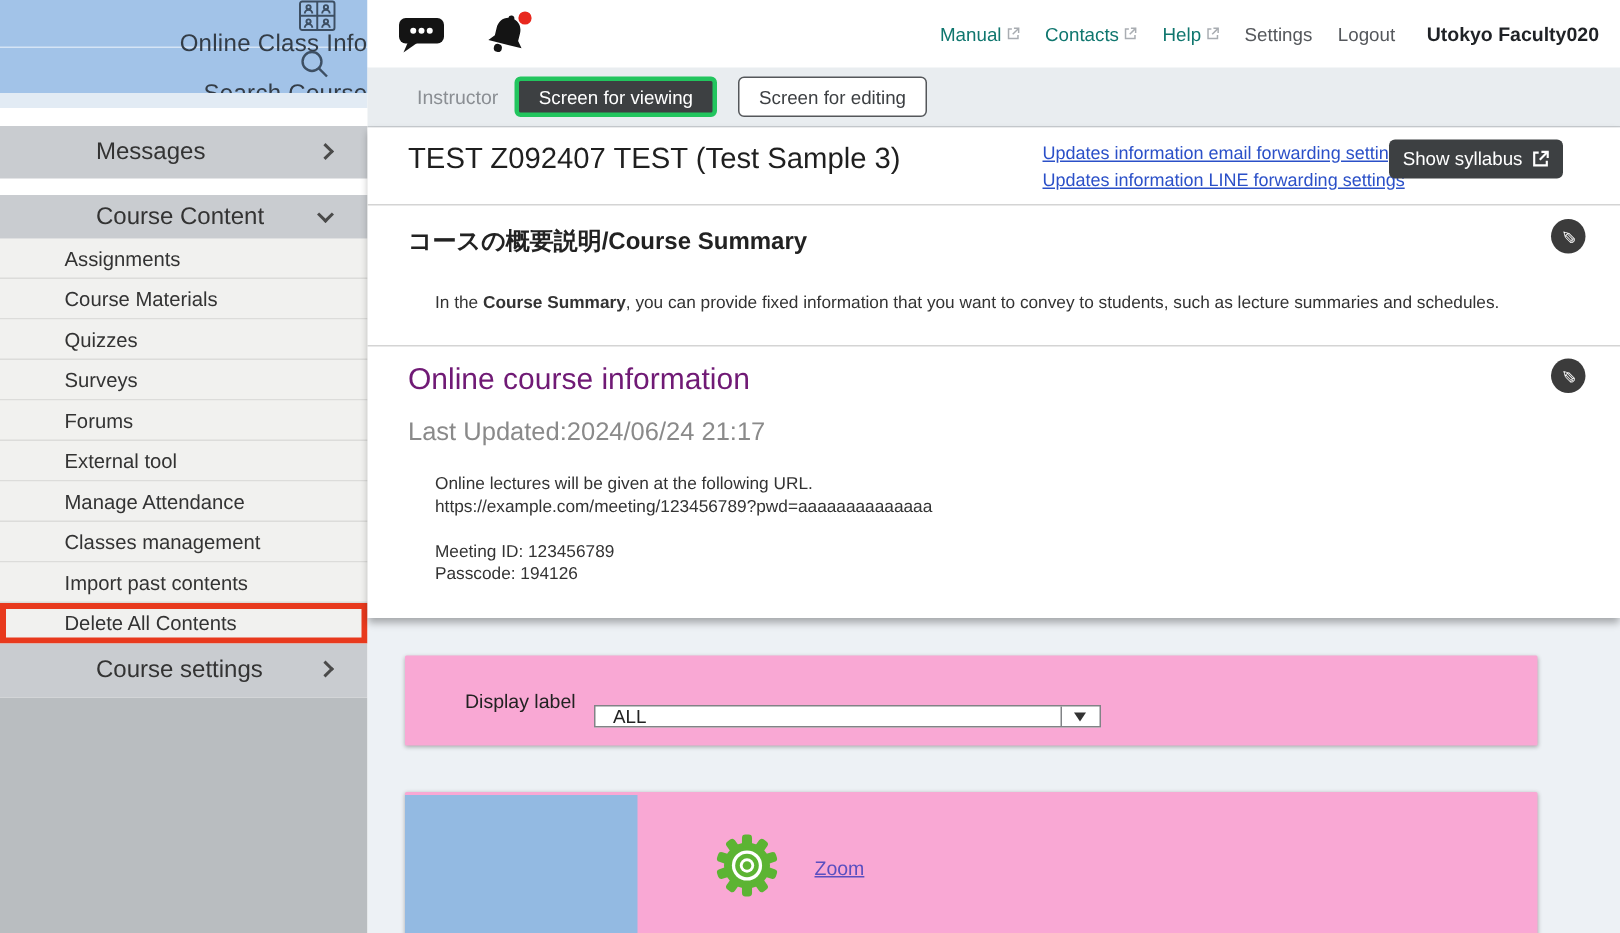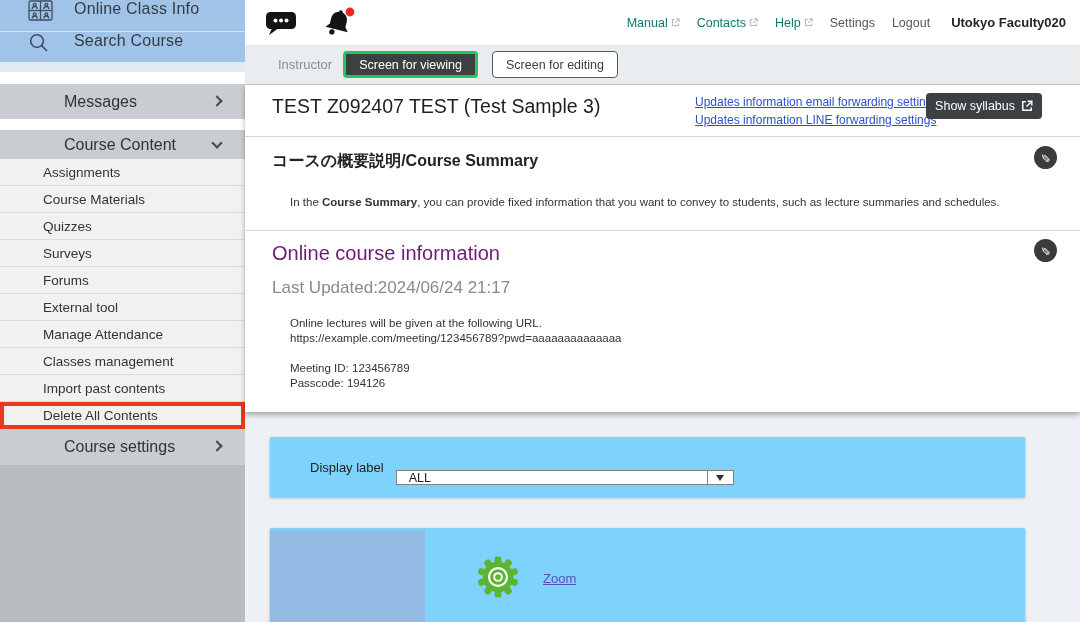--- a/index.html
+++ b/index.html
@@ -3,21 +3,21 @@
 <meta charset="utf-8">
 <style>
   * { margin:0; padding:0; box-sizing:border-box; }
   html,body { width:1080px; height:622px; }
   body { font-family:"Liberation Sans","DejaVu Sans",sans-serif; background:#fff; overflow:hidden; }
   .page { position:relative; width:1080px; height:622px; background:#fff; }
 
   
   .sidebar { position:absolute; left:0; top:0; width:245px; height:622px; background:#fff; display:flex; flex-direction:column; }
   .sb-top { background:#a2c3e8; }
-  .sb-top-row { height:31px; display:flex; align-items:flex-start; padding-left:28px; cursor:pointer; }
+  .sb-top-row { height:31px; display:flex; align-items:flex-end; padding-left:16px; cursor:pointer;flex-direction:column; }
   .sb-top-row + .sb-top-row { border-top:1px solid rgba(255,255,255,.55); }
   .sb-top-icon { width:46px; display:flex; align-items:center; }
   .sb-top-label { font-size:16px; color:#333c46; letter-spacing:.2px; }
   .sb-pale { height:10px; background:#e2ebf4; }
   .sb-gap1 { height:12px; background:#fff; }
   .sb-gap2 { height:11px; background:#fff; }
   .sb-header { position:relative; background:#c9ccd0; display:flex; align-items:center; padding-left:64px; font-size:16px; color:#333; cursor:pointer; }
   .sb-header.messages { height:35px; }
   .sb-header.content-hd { height:29px; }
   .sb-header.settings-hd { height:36px; }
@@ -60,21 +60,21 @@
   .last-updated { margin-top:13px; font-size:17px; color:#8a8a8a; }
   .info-block { margin:18px 0 0 18px; font-size:11.5px; color:#333; line-height:15px; }
   .info-spacer { height:15px; }
 
   .edit-btn { position:absolute; right:23px; width:23px; height:23px; border-radius:50%; background:#3b3b3b; color:#fff; display:flex; align-items:center; justify-content:center; font-size:12px; cursor:pointer; }
   .edit-btn.e1 { top:9px; }
   .edit-btn.e2 { top:8px; }
   .pencil { display:inline-block; transform:rotate(90deg) scaleX(-1); }
 
   .lower { position:relative; height:210px; background:#edf1f5; }
-  .card { position:absolute; left:25px; width:755px; background:#7dd3fc; box-shadow:0 1px 3px rgba(0,0,0,.3); border-radius:1px; }
+  .card { position:absolute; left:25px; width:755px; background:#f9a8d4; box-shadow:0 1px 3px rgba(0,0,0,.3); border-radius:1px; }
   .card1 { top:25px; height:60px; display:flex; align-items:center; }
   .filter-label { margin-left:40px; font-size:13px; color:#222; }
   .select { margin-left:12px; width:338px; height:15px; border:1px solid #818386; background:#fff; display:flex; align-items:stretch; cursor:pointer;margin-top:21px; }
   .sel-text { flex:1; display:flex; align-items:center; padding-left:12px; font-size:12.5px; color:#222; }
   .sel-arrow { width:26px; border-left:1px solid #818386; display:flex; align-items:center; justify-content:center; }
   .tri-down { width:0; height:0; border-left:4.5px solid transparent; border-right:4.5px solid transparent; border-top:6px solid #333; }
 
   .card2 { top:116px; height:110px; }
   .thumb { position:absolute; left:0; top:2px; width:155px; height:106px; background:#93bae2; }
   .gear-wrap { position:absolute; left:205px; top:26px; }

